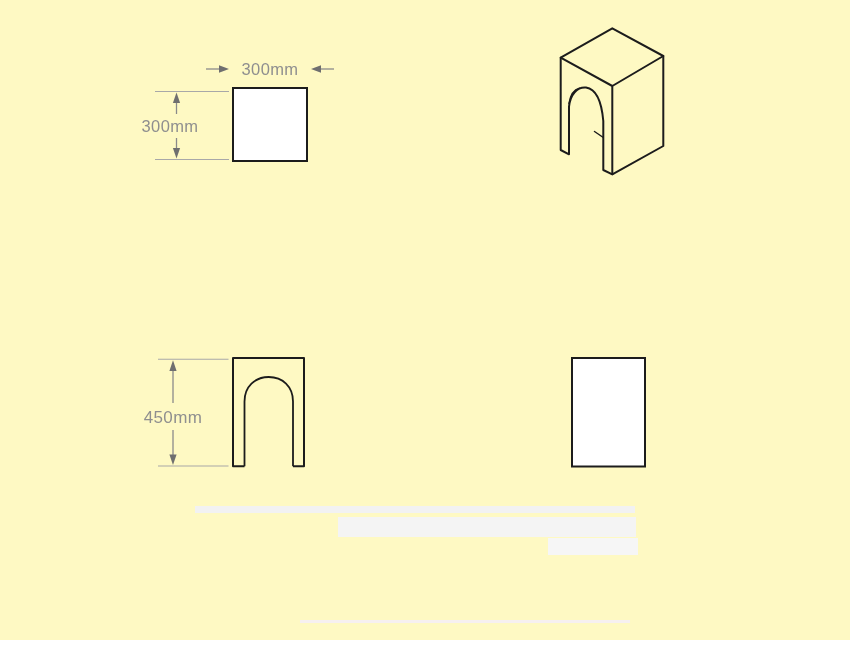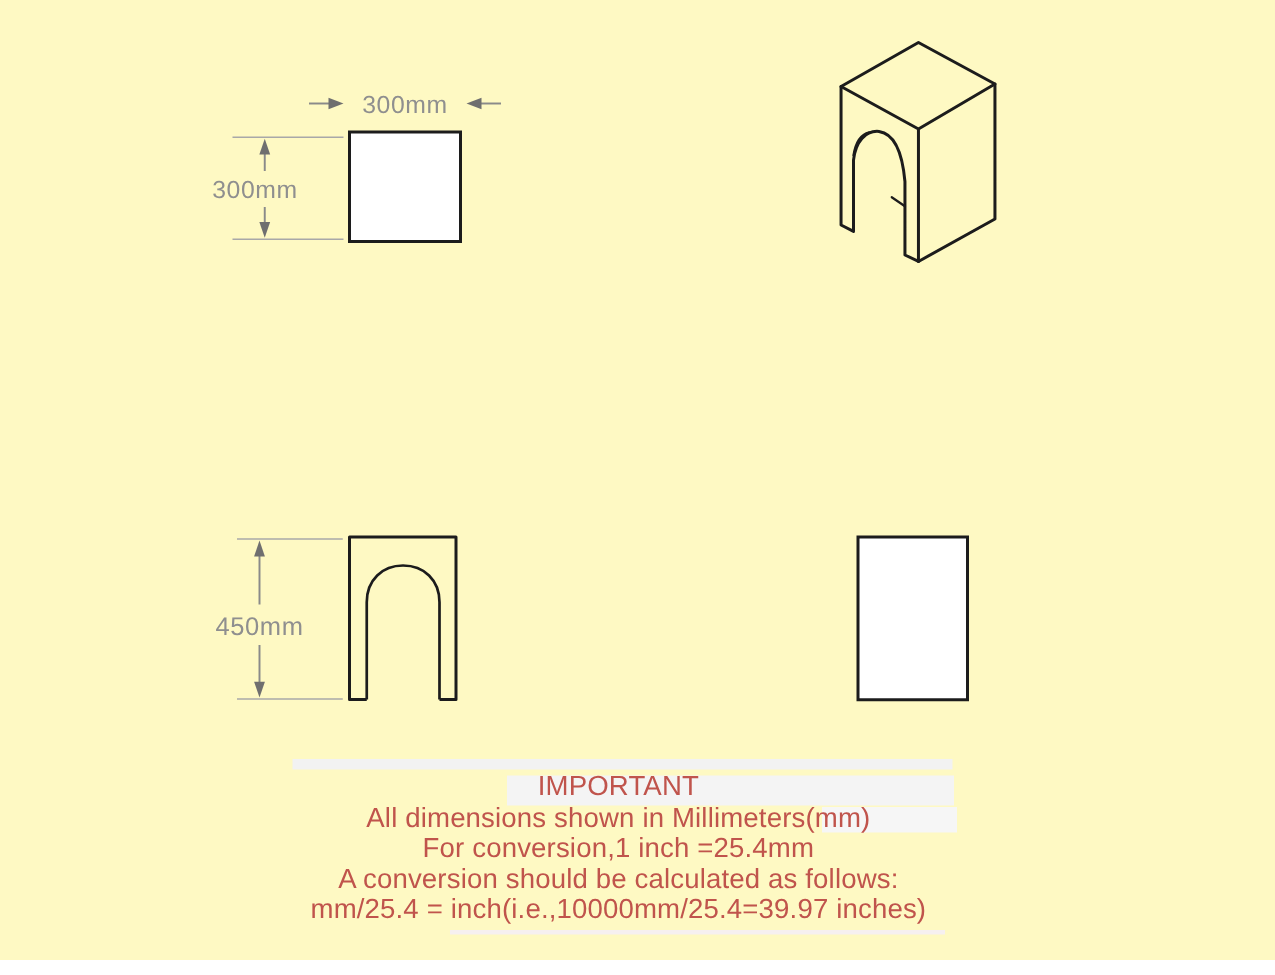--- a/index.html
+++ b/index.html
@@ -97,21 +97,14 @@
       <polygon points="173,360.3 169.4,371 176.6,371" fill="#6f6f6f"></polygon>
       <polygon points="173,465 169.4,454.5 176.6,454.5" fill="#6f6f6f"></polygon>
       <text x="173" y="423" text-anchor="middle" class="dim-label-lg">450mm</text>
     </g>
 
     <g>
       <rect x="572" y="358" width="73" height="108.5" fill="#ffffff" stroke="#1c1c1c" stroke-width="2"></rect>
     </g>
   </svg>
 
-  <div id="notes">
-    <div class="note-line">IMPORTANT</div>
-    <div class="note-line">All dimensions shown in Millimeters(mm)</div>
-    <div class="note-line">For conversion,1 inch =25.4mm</div>
-    <div class="note-line">A conversion should be calculated as follows:</div>
-    <div class="note-line">mm/25.4 = inch(i.e.,10000mm/25.4=39.97 inches)</div>
-  </div>
 
 </div>
 
 </body></html>

